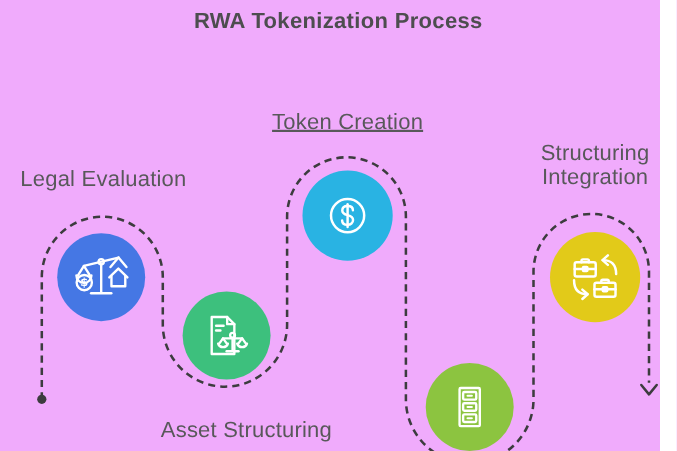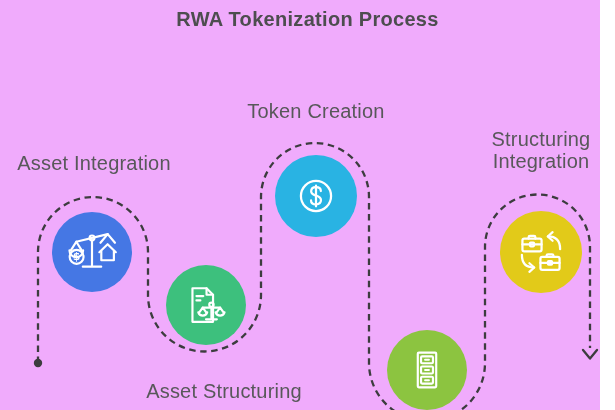--- a/index.html
+++ b/index.html
@@ -31,21 +31,21 @@
   .icon-stroke{fill:none;stroke:#ffffff;stroke-width:2;stroke-linecap:round;stroke-linejoin:round;}
   .icon-stroke-thin{fill:none;stroke:#ffffff;stroke-width:1.8;stroke-linecap:round;}
   .icon-text{fill:#ffffff;font-family:"DejaVu Sans", sans-serif;font-weight:bold;}
   .step-label{
     position:absolute;text-align:center;
     font-size:20px;font-weight:400;
     color:#58585a;letter-spacing:0.2px;
     line-height:22px;
   }
   .lbl-asset{left:2px;top:152px;width:184px;}
-  .lbl-token{left:226px;top:100px;width:180px;}
+  .lbl-token{left:226px;top:100px;width:180px;text-decoration:underline;}
   .lbl-marketplace{left:466px;top:128px;width:150px;}
   .lbl-legal{left:114px;top:380px;width:220px;}
   .circ-asset{left:52px;top:212px;width:80px;height:80px;}
   .circ-legal{left:166px;top:265px;width:80px;height:80px;}
   .circ-token{left:275px;top:155px;width:82px;height:82px;}
   .circ-storage{left:387px;top:330px;width:80px;height:80px;}
   .circ-marketplace{left:500px;top:211px;width:82px;height:82px;}
 </style>
 </head>
 <body>
@@ -70,21 +70,21 @@
         <path d="M4.5 22.5 L9.5 14.5 L14.5 22.5"></path>
         <path d="M3.2 22.5 A6.3 6.3 0 0 0 15.8 22.5"></path>
         <circle cx="9.8" cy="28.5" r="6.4"></circle>
         <path d="M31.8 15.5 L38.5 7.5 L45.2 15.5"></path>
         <path d="M30.8 24.2 L38.4 16.8 L46 24.2"></path>
         <path d="M32.6 23.2 V31.6 H44.2 V23.2"></path>
       </g>
       <text class="icon-text" x="9.8" y="31.8" font-size="9.5" text-anchor="middle">$</text>
     </svg>
   </div>
-  <div class="step-label lbl-asset">Asset Integration</div>
+  <div class="step-label lbl-asset">Legal Evaluation</div>
 
   <div class="step-circle circ-legal" style="background-color: rgb(61, 192, 125);">
     <svg width="52" height="52" viewBox="0 0 48 48">
       <g class="icon-stroke">
         <path d="M11.5 8.5 H24.5 L30.5 14.5 V39.5 H11.5 Z"></path>
         <path d="M24.5 8.5 V14.5 H30.5"></path>
         <path d="M15.2 15.8 H21.5"></path>
         <path d="M15.2 19.8 H18.8"></path>
         <circle cx="29" cy="23.8" r="2"></circle>
         <path d="M21 26.4 H37"></path>

